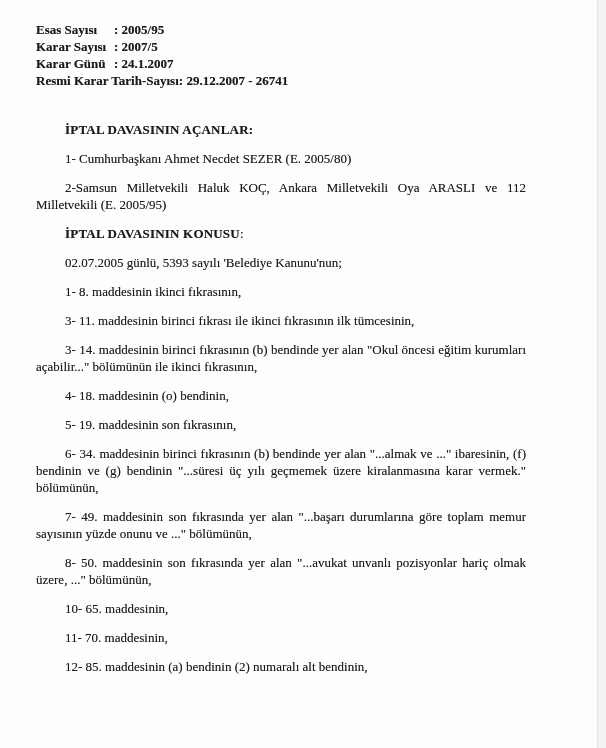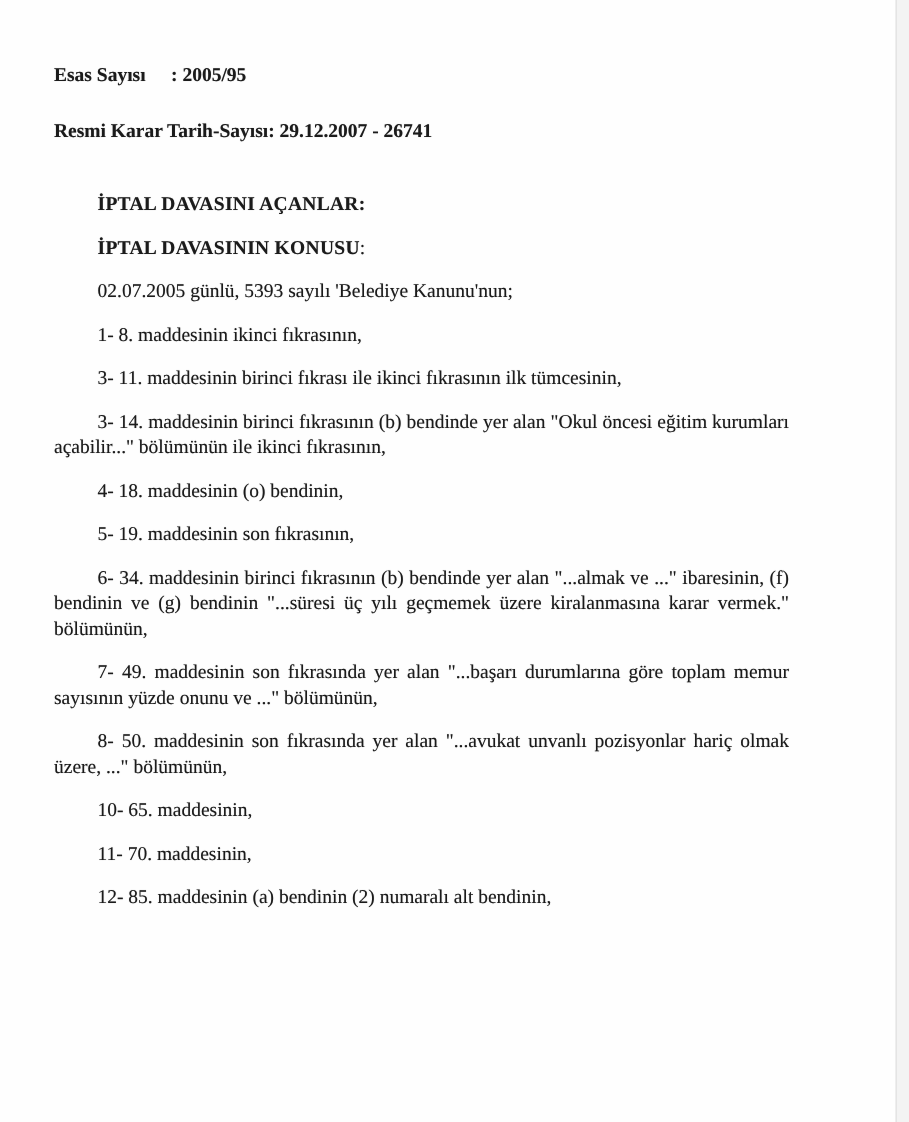--- a/index.html
+++ b/index.html
@@ -23,21 +23,21 @@
   }
   .content {
     width: 490px;
   }
   
   .meta {
     font-weight: bold;
     line-height: 17px;
     margin: 0 0 32px 0;
   }
-  .meta-row { white-space: nowrap; margin-top: 20px; }
+  .meta-row { white-space: nowrap; }
   .meta-label { display: inline-block; min-width: 78px; }
   .meta-colon { display: inline; }
   .meta-value { display: inline; }
   
   .block {
     margin: 0 0 12px 0;
     line-height: 17px;
     text-indent: 29px;
     text-align: justify;
   }
@@ -60,26 +60,34 @@
 <body>
 
 <div class="page">
   <div class="content">
 
     <div class="meta">
       <div class="meta-row">
         <span class="meta-label">Esas Sayısı</span><span class="meta-colon">:</span> <span class="meta-value">2005/95</span>
       </div>
       <div class="meta-row">
+        <span class="meta-label">Karar Sayısı</span><span class="meta-colon">:</span> <span class="meta-value">2007/5</span>
+      </div>
+      <div class="meta-row">
+        <span class="meta-label">Karar Günü</span><span class="meta-colon">:</span> <span class="meta-value">24.1.2007</span>
+      </div>
+      <div class="meta-row">
         <span class="meta-label">Resmi Karar Tarih-Sayısı</span><span class="meta-colon">:</span> <span class="meta-value">29.12.2007 - 26741</span>
       </div>
     </div>
 
-    <p class="block heading"><span>İPTAL DAVASINI AÇANLAR:</span><span class="suffix"></span></p>
+    <p class="block heading"><span>İPTAL DAVASININ AÇANLAR:</span><span class="suffix"></span></p>
 
+    <p class="block">1- Cumhurbaşkanı Ahmet Necdet SEZER (E. 2005/80)</p>
+    <p class="block">2-Samsun Milletvekili Haluk KOÇ, Ankara Milletvekili Oya ARASLI ve 112 Milletvekili (E. 2005/95)</p>
 
     <p class="block heading"><span>İPTAL DAVASININ KONUSU</span><span class="suffix">:</span></p>
 
     <p class="block">02.07.2005 günlü, 5393 sayılı 'Belediye Kanunu'nun;</p>
     <p class="block">1- 8. maddesinin ikinci fıkrasının,</p>
     <p class="block">3- 11. maddesinin birinci fıkrası ile ikinci fıkrasının ilk tümcesinin,</p>
     <p class="block">3- 14. maddesinin birinci fıkrasının (b) bendinde yer alan "Okul öncesi eğitim kurumları açabilir..." bölümünün ile ikinci fıkrasının,</p>
     <p class="block">4- 18. maddesinin (o) bendinin,</p>
     <p class="block">5- 19. maddesinin son fıkrasının,</p>
     <p class="block">6- 34. maddesinin birinci fıkrasının (b) bendinde yer alan "...almak ve ..." ibaresinin, (f) bendinin ve (g) bendinin "...süresi üç yılı geçmemek üzere kiralanmasına karar vermek." bölümünün,</p>

